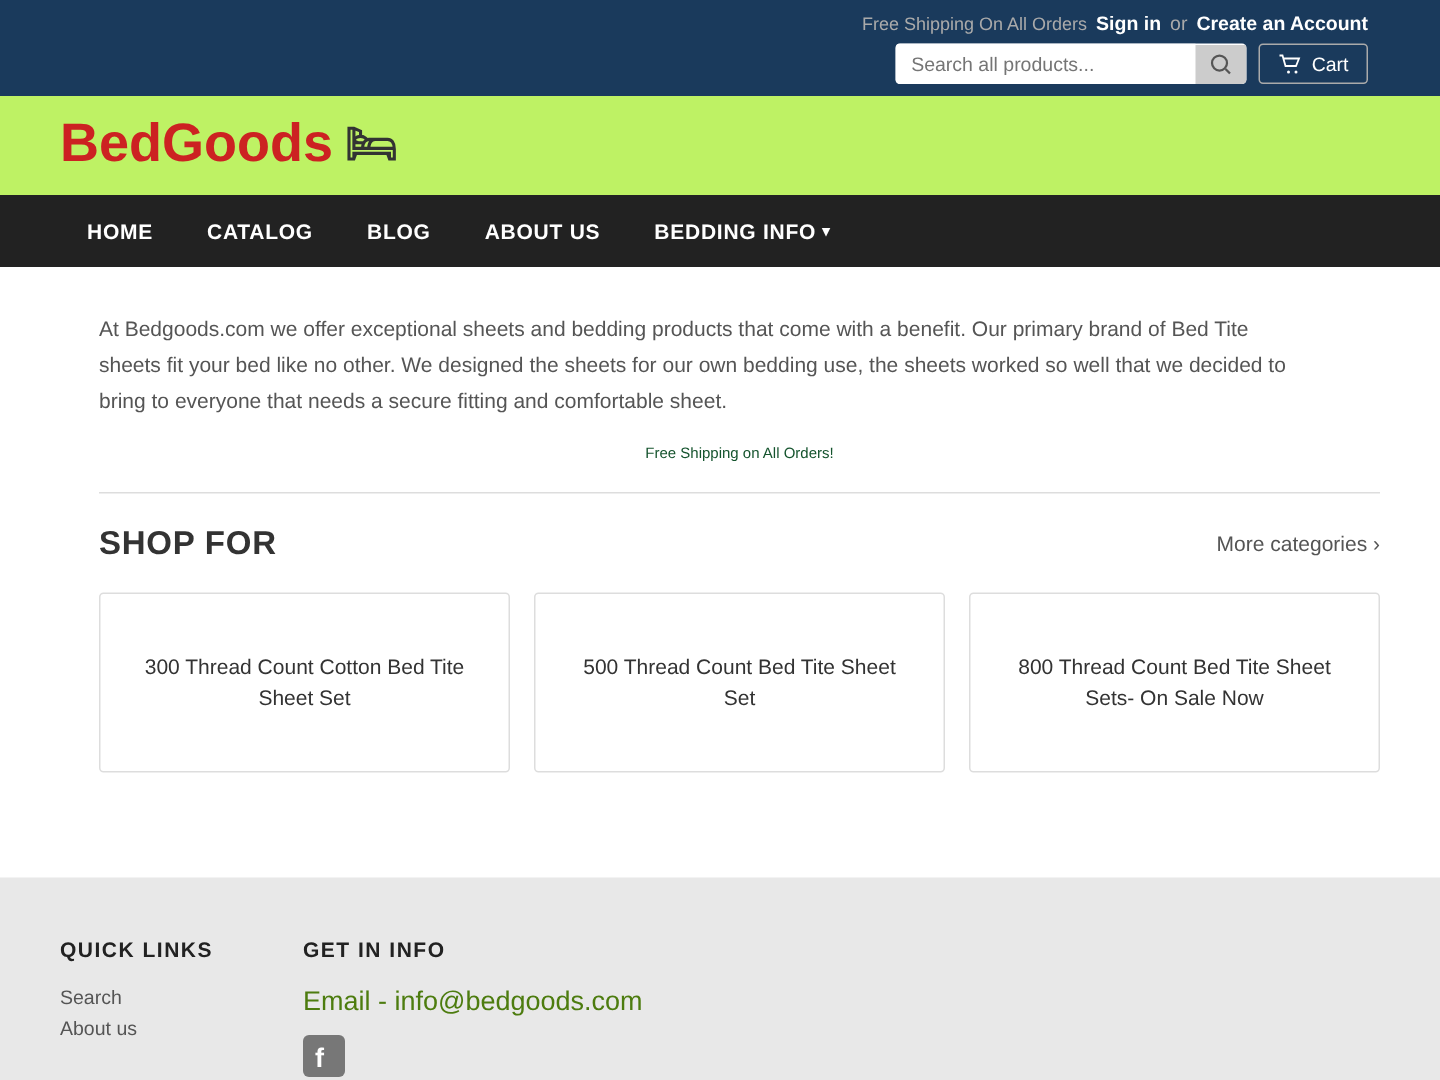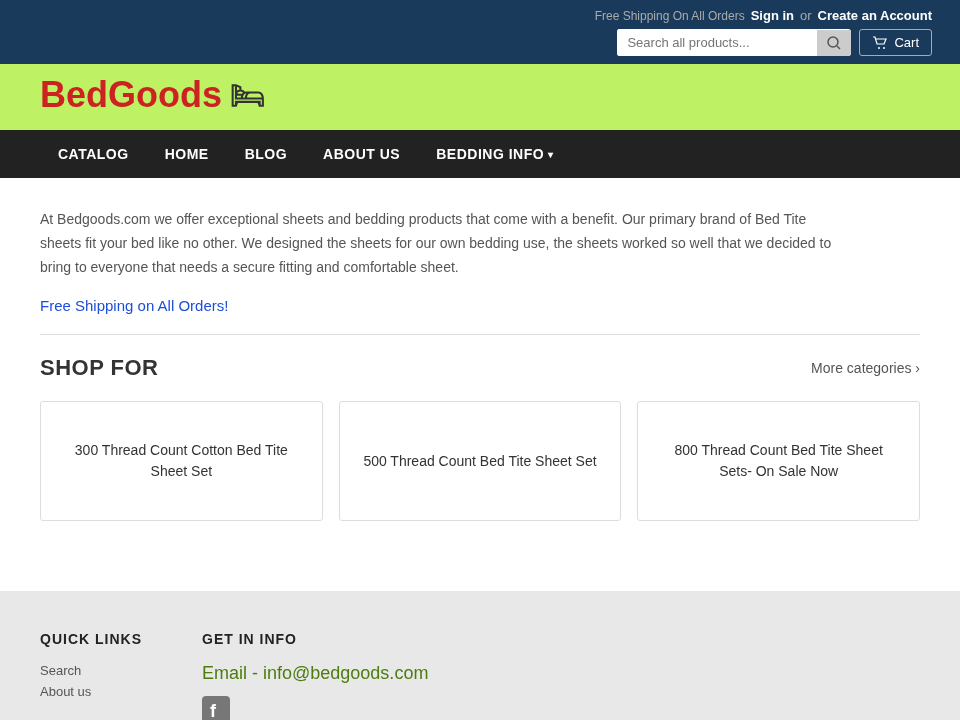--- a/index.html
+++ b/index.html
@@ -1,21 +1,21 @@
 <!DOCTYPE html>
 <html><head>
   <meta charset="utf-8">
   <style>
     * { margin: 0; padding: 0; box-sizing: border-box; }
     body { font-family: Arial, sans-serif; font-size: 14px; color: #333; background: #fff; width: 960px; }
 
     
     .header-top {
       background: #1a3a5c;
-      padding: 8px 28px;
+      padding: 8px 48px;
       display: flex;
       align-items: center;
       justify-content: flex-end;
     }
     .header-top-left { flex: 1; }
     .header-top-right {
       display: flex;
       flex-direction: column;
       align-items: flex-end;
       gap: 6px;
@@ -110,31 +110,33 @@
       align-items: center;
       gap: 4px;
       cursor: pointer;
     }
     .nav-dropdown-arrow { font-size: 10px; }
 
     
     .main-content {
       padding: 30px 40px;
       min-height: 300px;
+      margin-left: 26px;
     }
     .about-text {
       color: #555;
       font-size: 14px;
       line-height: 1.7;
       max-width: 800px;
     }
     .free-shipping-promo {
-      color: #1d4ed8;
-      font-size: 15px;
+      color: #14532d;
+      font-size: 10px;
       margin-top: 18px;
+      text-align: center;
     }
     .divider {
       border: none;
       border-top: 1px solid #ddd;
       margin: 20px 0;
     }
 
     
     .shop-for-header {
       display: flex;
@@ -248,22 +250,22 @@
 </div>
 
 <div class="header-logo">
   <div class="logo-text">
     <span>BedGoods</span>
     <span style="color:#333; font-size:28px;">🛏</span>
   </div>
 </div>
 
 <nav class="nav-bar">
+  <a class="nav-item">HOME</a>
   <a class="nav-item">CATALOG</a>
-  <a class="nav-item">HOME</a>
   <a class="nav-item">BLOG</a>
   <a class="nav-item">ABOUT US</a>
   <a class="nav-item">
     <span>BEDDING INFO</span>
     <span class="nav-dropdown-arrow">▾</span>
   </a>
 </nav>
 
 <div class="main-content">
   <p class="about-text">At Bedgoods.com we offer exceptional sheets and bedding products that come with a benefit.  Our primary brand of Bed Tite sheets fit your bed like no other.  We designed the sheets for our own bedding use, the sheets worked so well that we decided to bring to everyone that needs a secure fitting and comfortable sheet.</p>

